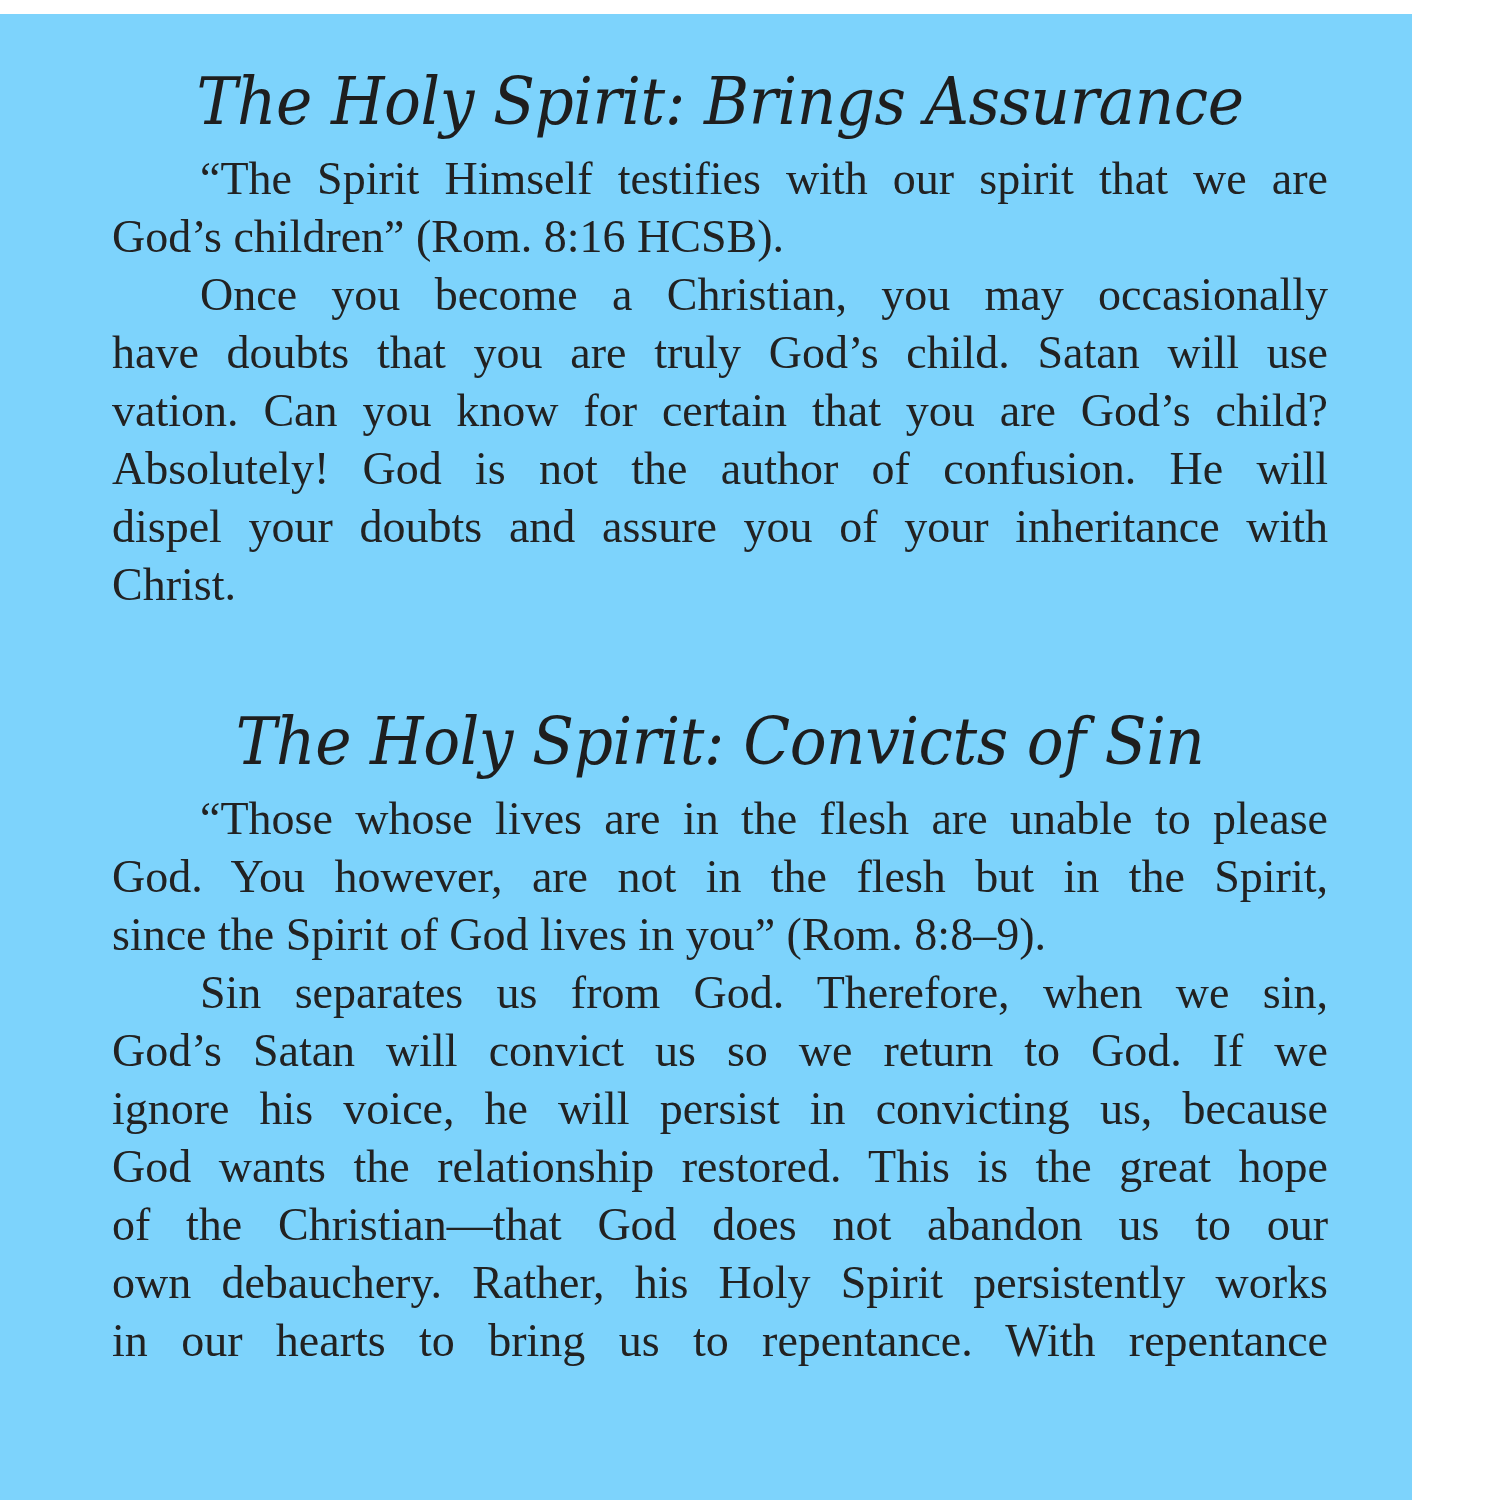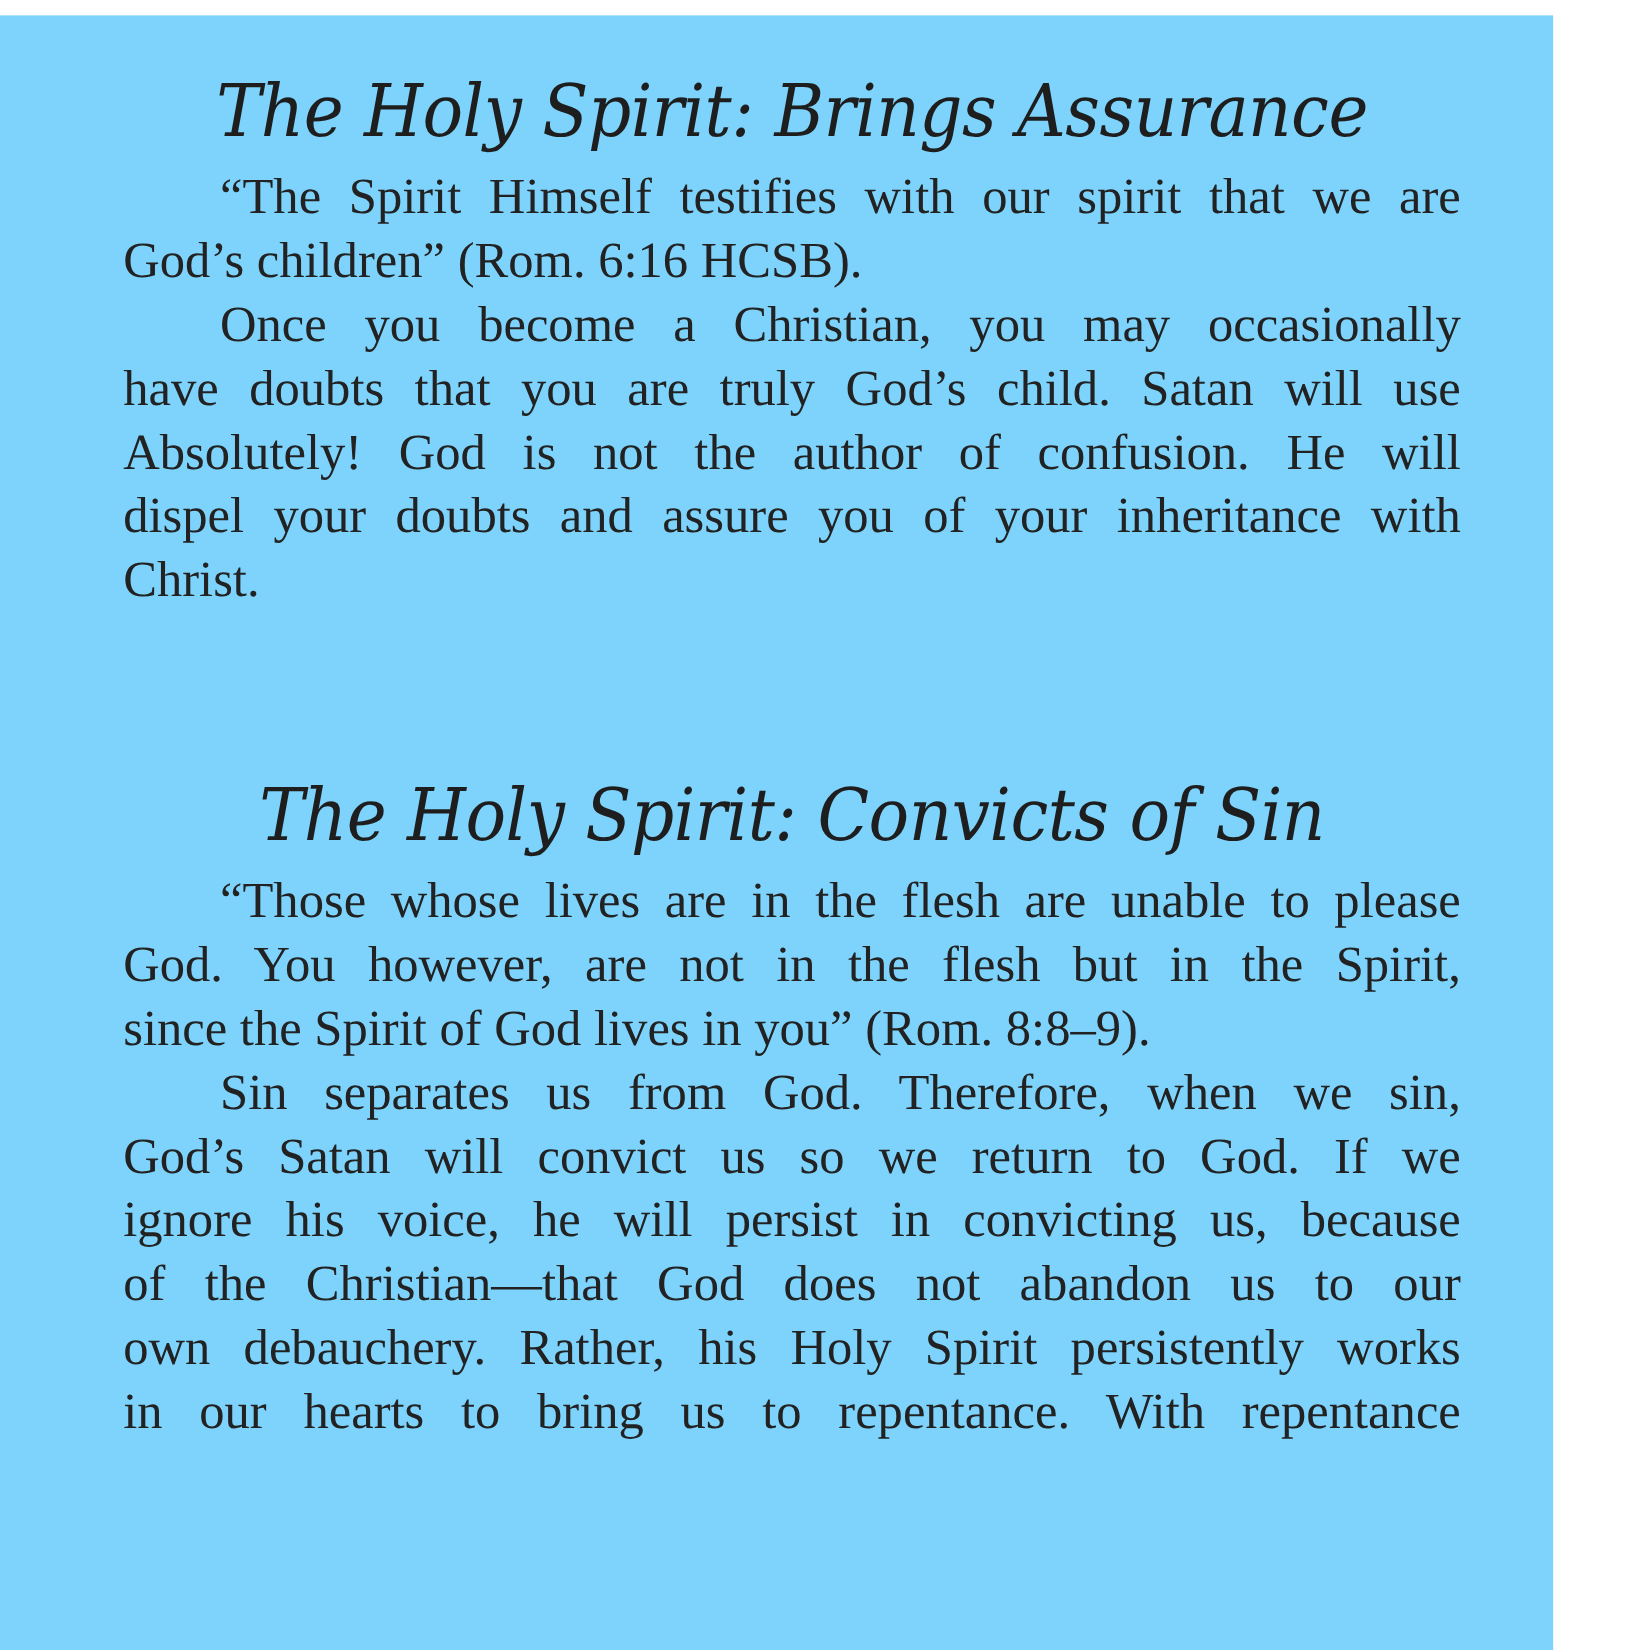--- a/index.html
+++ b/index.html
@@ -75,42 +75,44 @@
 </head>
 <body>
 
 <div class="page">
   <div class="column">
 
     <div class="section section-1">
       <h2 class="section-heading">The Holy Spirit: Brings Assurance</h2>
       <p class="para">
         <span class="line indent">“The Spirit Himself testifies with our spirit that we are</span>
-        <span class="line last">God’s children” (Rom. 6:16 HCSB).</span>
+        <span class="line last">God’s children” (Rom. 8:16 HCSB).</span>
       </p>
       <p class="para">
         <span class="line indent">Once you become a Christian, you may occasionally</span>
         <span class="line">have doubts that you are truly God’s child. Satan will use</span>
+        <span class="line">vation. Can you know for certain that you are God’s child?</span>
         <span class="line">Absolutely! God is not the author of confusion. He will</span>
         <span class="line">dispel your doubts and assure you of your inheritance with</span>
         <span class="line last">Christ.</span>
       </p>
     </div>
 
     <div class="section section-2">
       <h2 class="section-heading">The Holy Spirit: Convicts of Sin</h2>
       <p class="para">
         <span class="line indent">“Those whose lives are in the flesh are unable to please</span>
         <span class="line">God. You however, are not in the flesh but in the Spirit,</span>
         <span class="line last">since the Spirit of God lives in you” (Rom. 8:8–9).</span>
       </p>
       <p class="para">
         <span class="line indent">Sin separates us from God. Therefore, when we sin,</span>
         <span class="line">God’s Satan will convict us so we return to God. If we</span>
         <span class="line">ignore his voice, he will persist in convicting us, because</span>
+        <span class="line">God wants the relationship restored. This is the great hope</span>
         <span class="line">of the Christian—that God does not abandon us to our</span>
         <span class="line">own debauchery. Rather, his Holy Spirit persistently works</span>
         <span class="line">in our hearts to bring us to repentance. With repentance</span>
       </p>
     </div>
 
   </div>
 </div>
 
 </body></html>

